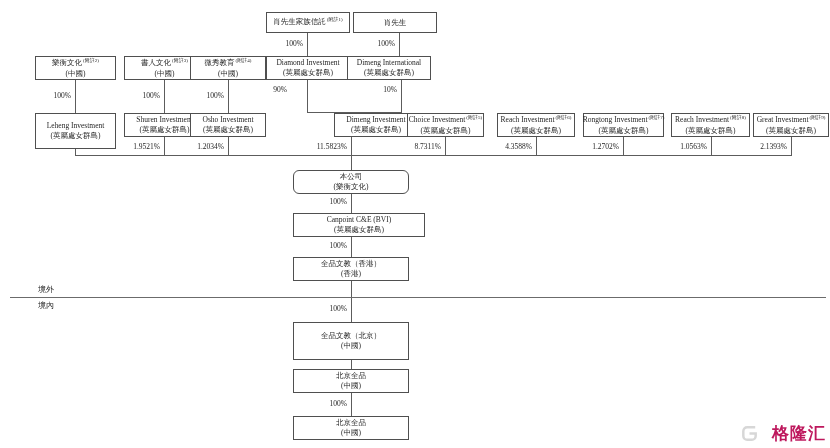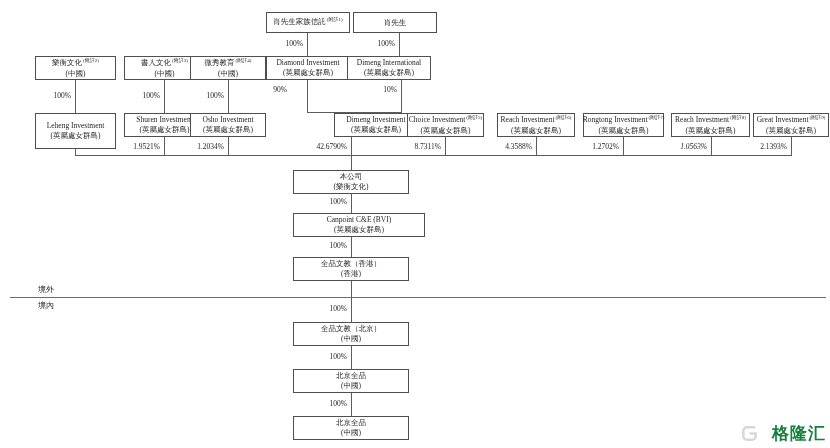--- a/index.html
+++ b/index.html
@@ -14,21 +14,21 @@
   }
   .bname{font-size:7.5px;white-space:nowrap;}
   .bplace{font-size:7.5px;white-space:nowrap;}
   .sup{font-size:5px;position:relative;top:-3px;margin-left:1px;}
   .vline{position:absolute;width:1px;background:#5c5c5c;}
   .hline{position:absolute;height:1px;background:#5c5c5c;}
   .pct{position:absolute;font-size:7.5px;width:60px;text-align:right;white-space:nowrap;}
   .regionlbl{position:absolute;font-size:8px;}
   .watermark{
     position:absolute;right:4px;bottom:3px;display:flex;align-items:center;gap:13px;
-    color:#15803d;font-family:"Liberation Sans","DejaVu Sans",sans-serif;
+    color:#be185d;font-family:"Liberation Sans","DejaVu Sans",sans-serif;
     font-weight:bold;font-size:17px;letter-spacing:1px;
   }
 </style>
 </head>
 <body>
 
 <div id="canvas">
 
   <div class="vline" style="left:307px;top:33px;height:24px;"></div>
   <div class="vline" style="left:399px;top:33px;height:24px;"></div>
@@ -67,25 +67,25 @@
 
   <div class="pct" style="left:11px;top:91px;">100%</div>
   <div class="pct" style="left:100px;top:91px;">100%</div>
   <div class="pct" style="left:164px;top:91px;">100%</div>
   <div class="pct" style="left:227px;top:85px;">90%</div>
   <div class="pct" style="left:337px;top:85px;">10%</div>
 
   <div class="pct" style="left:11px;top:142px;">7.4876%</div>
   <div class="pct" style="left:100px;top:142px;">1.9521%</div>
   <div class="pct" style="left:164px;top:142px;">1.2034%</div>
-  <div class="pct" style="left:287px;top:142px;">42.6790%</div>
+  <div class="pct" style="left:287px;top:142px;">11.5823%</div>
   <div class="pct" style="left:381px;top:142px;">8.7311%</div>
   <div class="pct" style="left:472px;top:142px;">4.3588%</div>
   <div class="pct" style="left:559px;top:142px;">1.2702%</div>
-  <div class="pct" style="left:647px;top:142px;font-style:italic;">1.0563%</div>
+  <div class="pct" style="left:647px;top:142px;">1.0563%</div>
   <div class="pct" style="left:727px;top:142px;">2.1393%</div>
 
   <div class="pct" style="left:287px;top:197px;">100%</div>
   <div class="pct" style="left:287px;top:241px;">100%</div>
   <div class="pct" style="left:287px;top:304px;">100%</div>
   <div class="pct" style="left:287px;top:352px;">100%</div>
   <div class="pct" style="left:287px;top:399px;">100%</div>
 
   <div class="box" style="left:266px;top:12px;width:84px;height:21px;">
     <div class="bname"><span>肖先生家族信託</span><span class="sup">(附註1)</span></div>
@@ -145,33 +145,33 @@
   </div>
   <div class="box" style="left:671px;top:113px;width:79px;height:24px;">
     <div class="bname"><span>Reach Investment</span><span class="sup">(附註8)</span></div>
     <div class="bplace">(英屬處女群島)</div>
   </div>
   <div class="box" style="left:753px;top:113px;width:76px;height:24px;">
     <div class="bname"><span>Great Investment</span><span class="sup">(附註9)</span></div>
     <div class="bplace">(英屬處女群島)</div>
   </div>
 
-  <div class="box" style="left:293px;top:170px;width:116px;height:24px;">
+  <div class="box" style="left:293px;top:170px;width:116px;height:24px;border-radius:6px;">
     <div class="bname">本公司</div>
     <div class="bplace">(樂衡文化)</div>
   </div>
   <div class="box" style="left:293px;top:213px;width:132px;height:24px;">
     <div class="bname">Canpoint C&amp;E (BVI)</div>
     <div class="bplace">(英屬處女群島)</div>
   </div>
   <div class="box" style="left:293px;top:257px;width:116px;height:24px;">
     <div class="bname">全品文教（香港）</div>
     <div class="bplace">(香港)</div>
   </div>
-  <div class="box" style="left:293px;top:322px;width:116px;height:24px;">
+  <div class="box" style="left:293px;top:322px;width:116px;height:38px;">
     <div class="bname">全品文教（北京）</div>
     <div class="bplace">(中國)</div>
   </div>
   <div class="box" style="left:293px;top:369px;width:116px;height:24px;">
     <div class="bname">北京全品</div>
     <div class="bplace">(中國)</div>
   </div>
   <div class="box" style="left:293px;top:416px;width:116px;height:24px;">
     <div class="bname">北京全品</div>
     <div class="bplace">(中國)</div>

